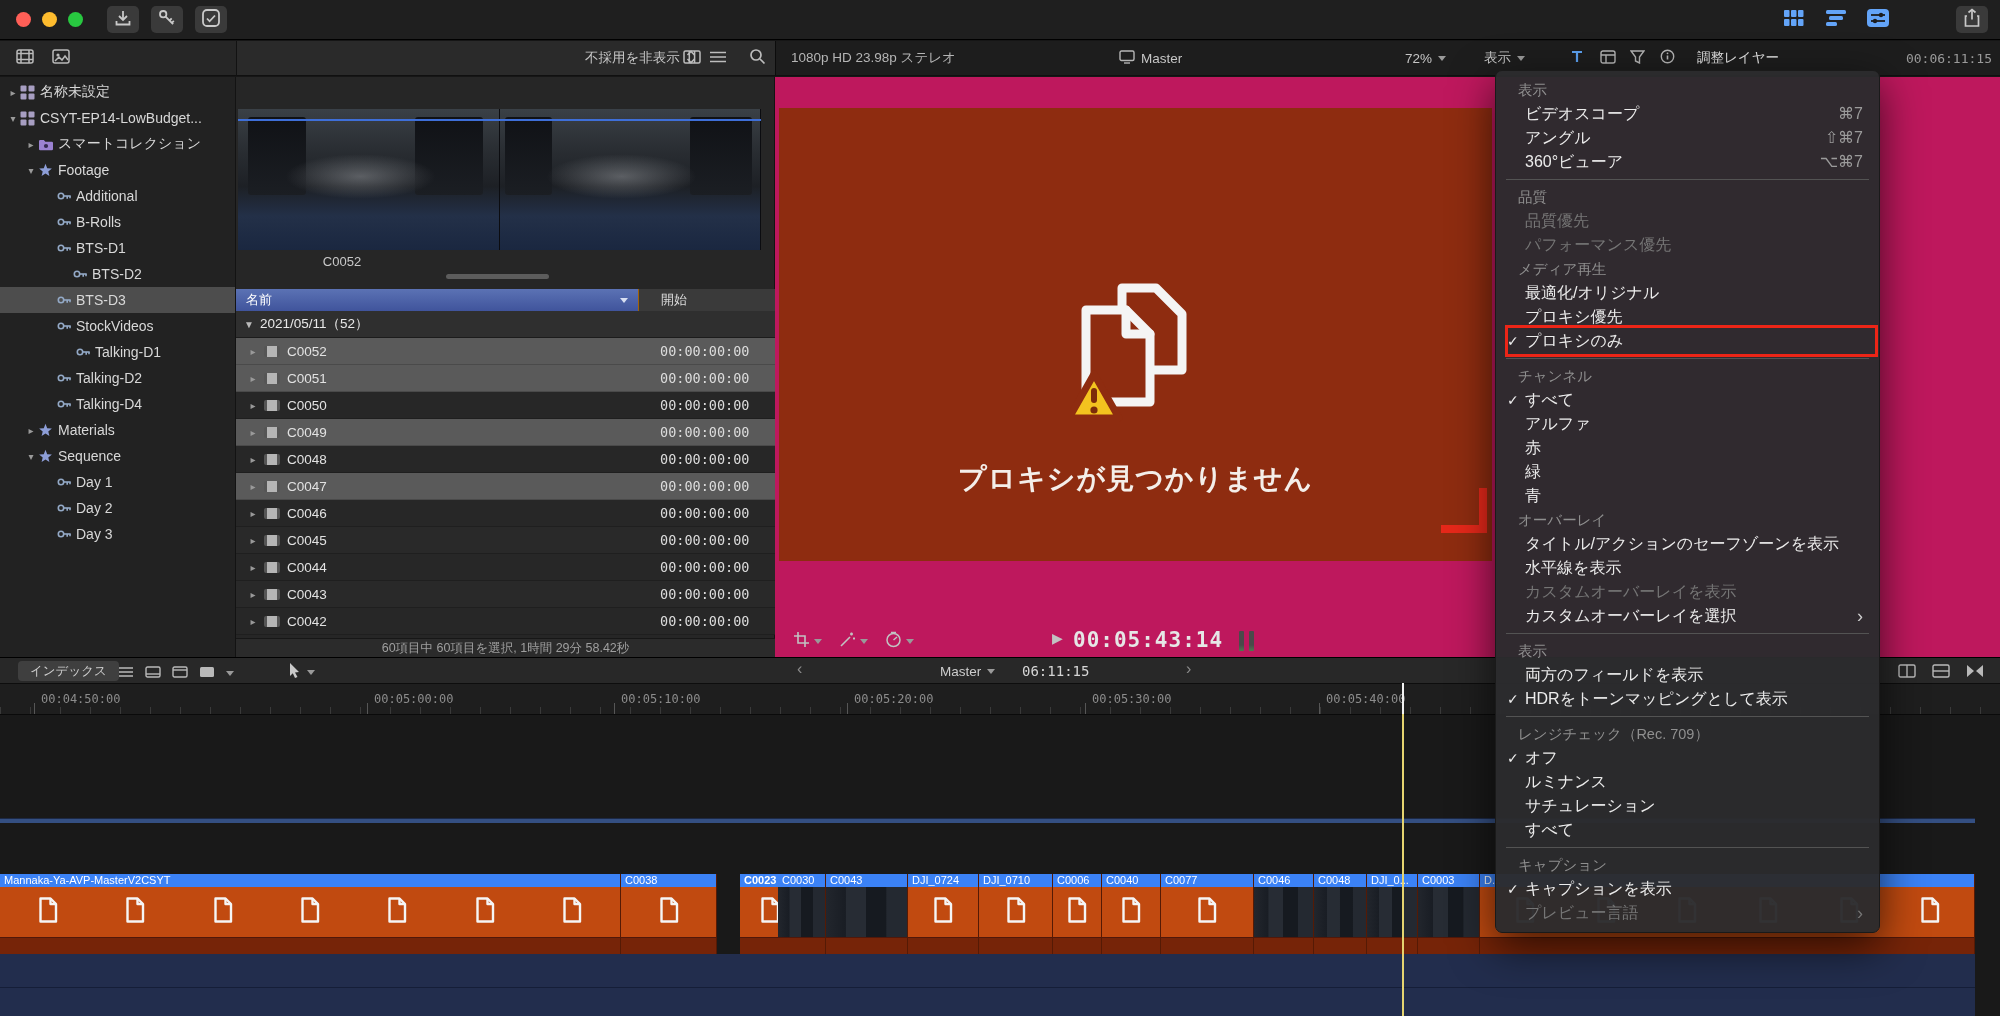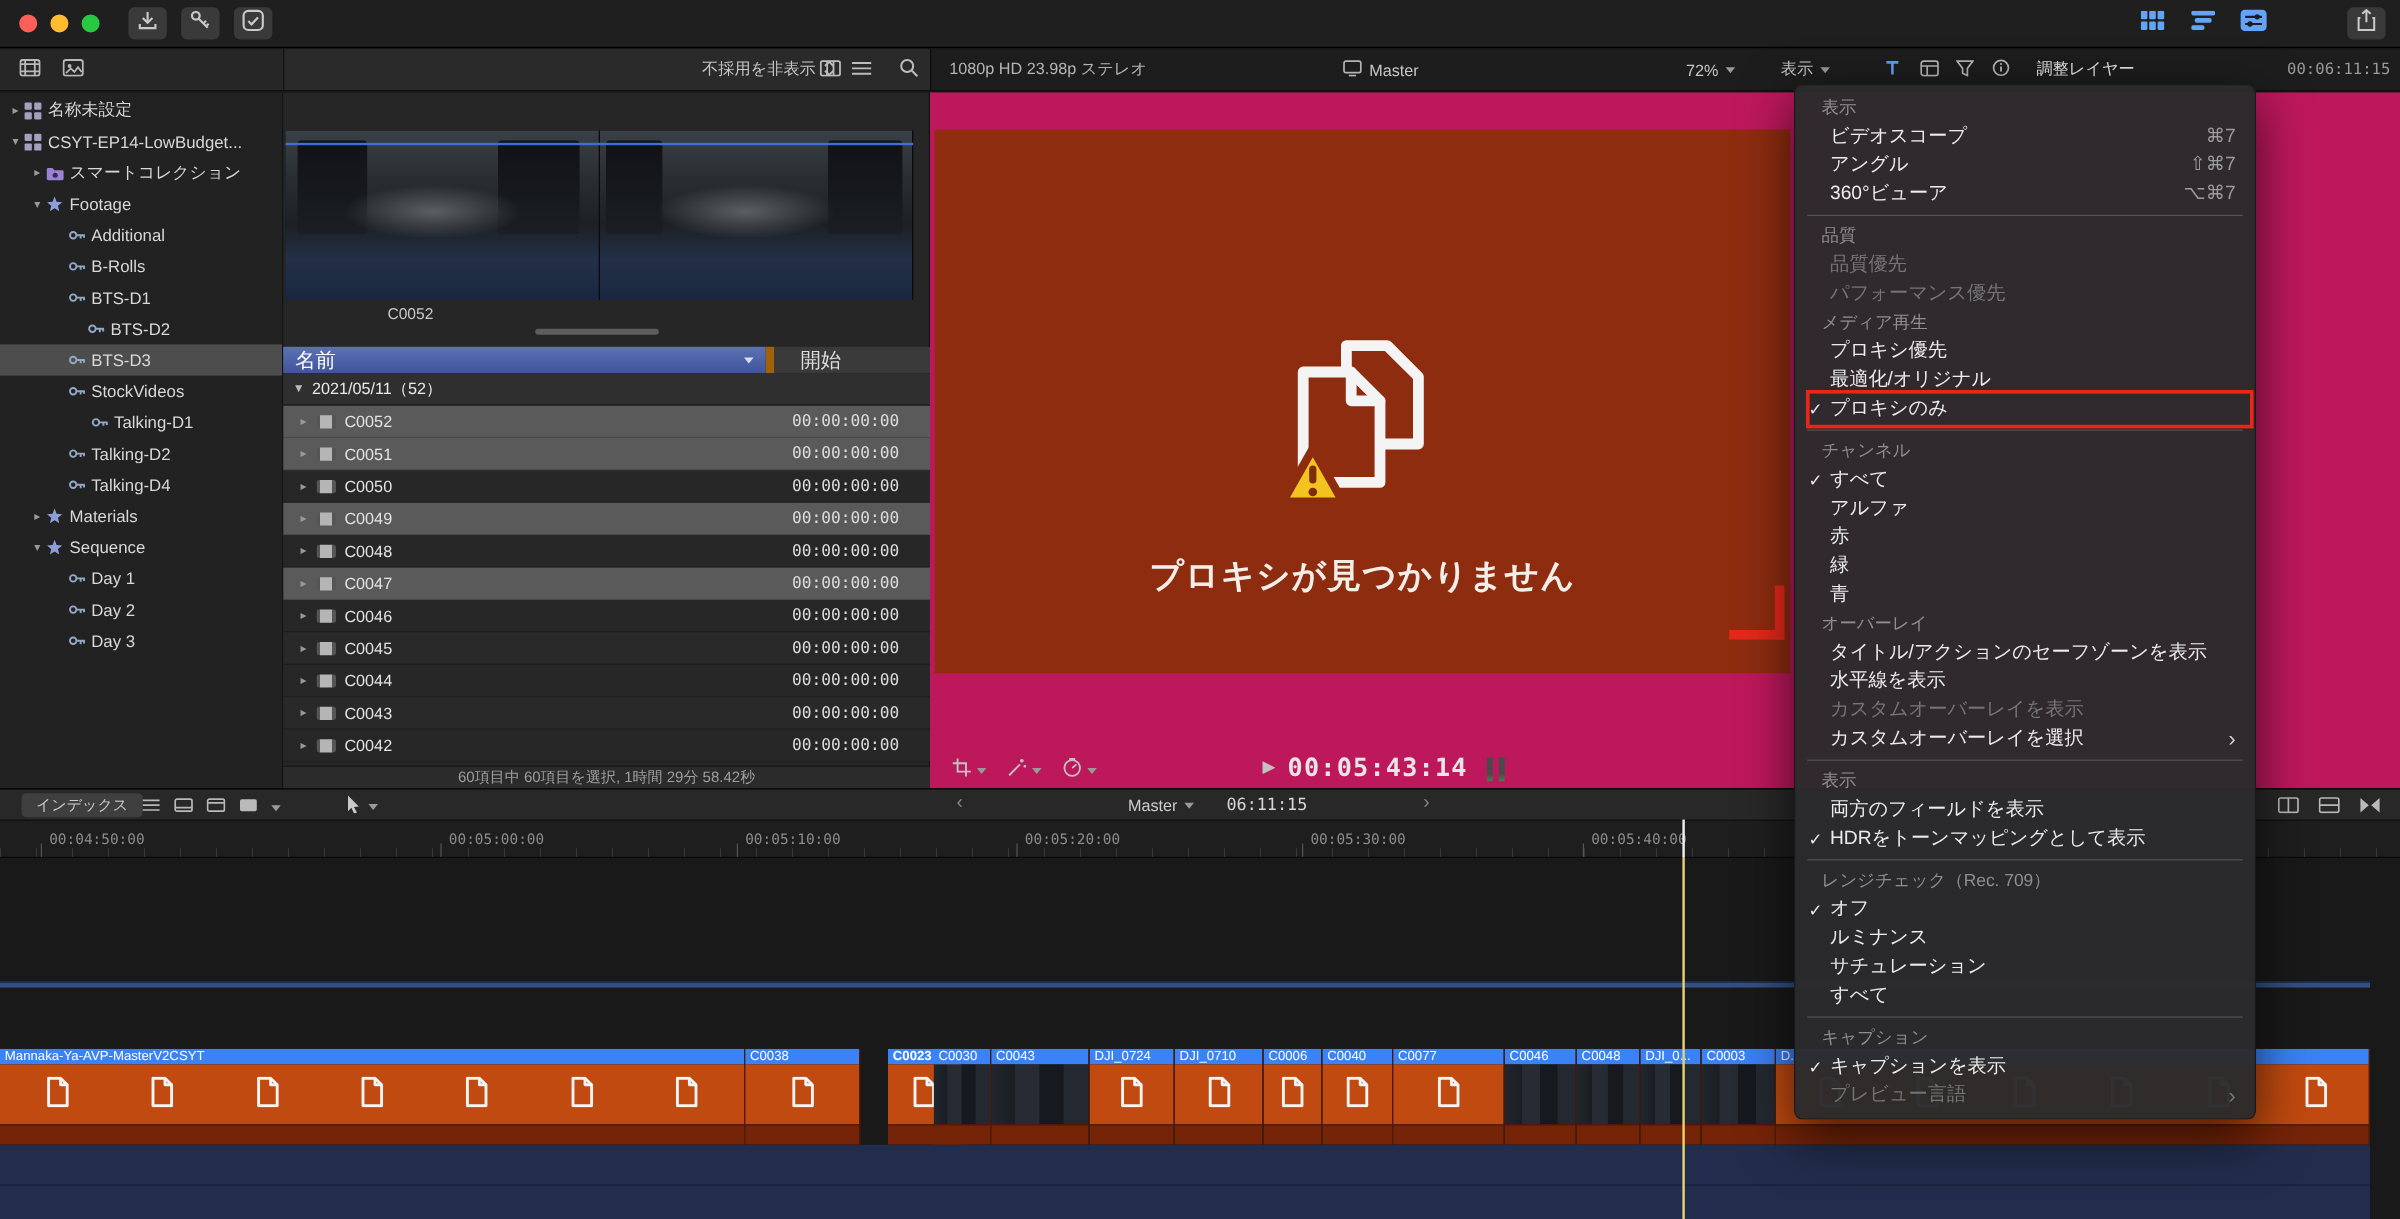--- a/index.html
+++ b/index.html
@@ -41,24 +41,24 @@
   
   .filmstrip{position:absolute;left:2px;top:32px;width:523px;height:141px;background:#14161a;display:flex}
   .filmstrip::before{content:"";position:absolute;left:0;right:0;top:10px;height:2px;background:#3e6fd8;z-index:2}
   .frame{flex:1;position:relative;border-right:1px solid #0b0c10;background:linear-gradient(180deg,#3a4046 0%,#2a2e33 28%,#1d2025 55%,#233048 76%,#1a2740 100%)}
   .frame::after{content:"";position:absolute;left:18%;top:32%;width:58%;height:32%;background:radial-gradient(ellipse at center,rgba(205,208,212,.34),transparent 70%)}
   .frame .fig{position:absolute;top:6%;width:22%;height:55%;background:linear-gradient(180deg,#101216,#1b1e23);border-radius:3px}
   .strip-label{position:absolute;left:46px;top:177px;width:120px;text-align:center;font-size:13px;color:#c9c9c9}
   .hscroll{position:absolute;left:210px;top:197px;width:103px;height:5px;border-radius:3px;background:#5c5c5c}
 
   
-  .lhead{position:absolute;left:0;top:212px;width:539px;height:22px;display:flex;font-size:17px}
+  .lhead{position:absolute;left:0;top:212px;width:539px;height:22px;display:flex;font-size:13px}
   .lh-name{width:402px;background:linear-gradient(#5b72b4,#40549c);color:#fff;display:flex;align-items:center;padding-left:10px;position:relative}
   .lh-name .caret{position:absolute;right:10px;border-top-color:#d8dff2}
-  .lh-start{flex:1;background:#3a3a3a;color:#ddd;display:flex;align-items:center;padding-left:22px;border-left:7px solid #a16207}
+  .lh-start{flex:1;background:#3a3a3a;color:#ddd;display:flex;align-items:center;padding-left:22px;border-left:1px solid #a16207}
   .lgroup{position:absolute;left:0;top:234px;width:539px;height:27px;background:#2f2f2f;display:flex;align-items:center;padding-left:8px;font-size:13.5px;color:#e9e9e9;border-bottom:1px solid #1c1c1c}
   .gtri{font-size:10px;color:#bbb;margin-right:6px}
   .lrows{position:absolute;left:0;top:261px;width:539px;height:300px;overflow:hidden}
   .lrow{height:27px;display:flex;align-items:center;font-size:13.5px;color:#e2e2e2;background:#272727;border-bottom:1px solid #1f1f1f;position:relative}
   .lrow:nth-child(even){background:#292929}
   .lrow.sel{background:#5a5a5a;border-bottom-color:#4a4a4a}
   .lrow .arrow{margin-left:10px}
   .clipicon{width:16px;height:11px;border-radius:2px;margin:0 7px 0 4px;background:linear-gradient(90deg,#555 0 3px,#b5b5b5 3px 13px,#555 13px);flex:none}
   .rstart{position:absolute;left:424px;color:#dcdcdc}
   .bstatus{position:absolute;left:0;top:561px;width:539px;height:19px;background:#2b2b2b;border-top:1px solid #171717;display:flex;align-items:center;justify-content:center;font-size:12.5px;color:#9f9f9f}
@@ -956,25 +956,25 @@
         <span class="check"></span>
         <span class="mlabel">品質優先</span>
       </div>
       <div class="menu-item disabled">
         <span class="check"></span>
         <span class="mlabel">パフォーマンス優先</span>
       </div>
       <div class="menu-header">メディア再生</div>
       <div class="menu-item">
         <span class="check"></span>
+        <span class="mlabel">最適化/オリジナル</span>
+      </div>
+      <div class="menu-item">
+        <span class="check"></span>
         <span class="mlabel">プロキシ優先</span>
-      </div>
-      <div class="menu-item">
-        <span class="check"></span>
-        <span class="mlabel">最適化/オリジナル</span>
       </div>
       <div class="menu-item hl">
         <span class="check">✓</span>
         <span class="mlabel">プロキシのみ</span>
       </div>
       <div class="menu-sep"></div>
       <div class="menu-header">チャンネル</div>
       <div class="menu-item">
         <span class="check">✓</span>
         <span class="mlabel">すべて</span>

